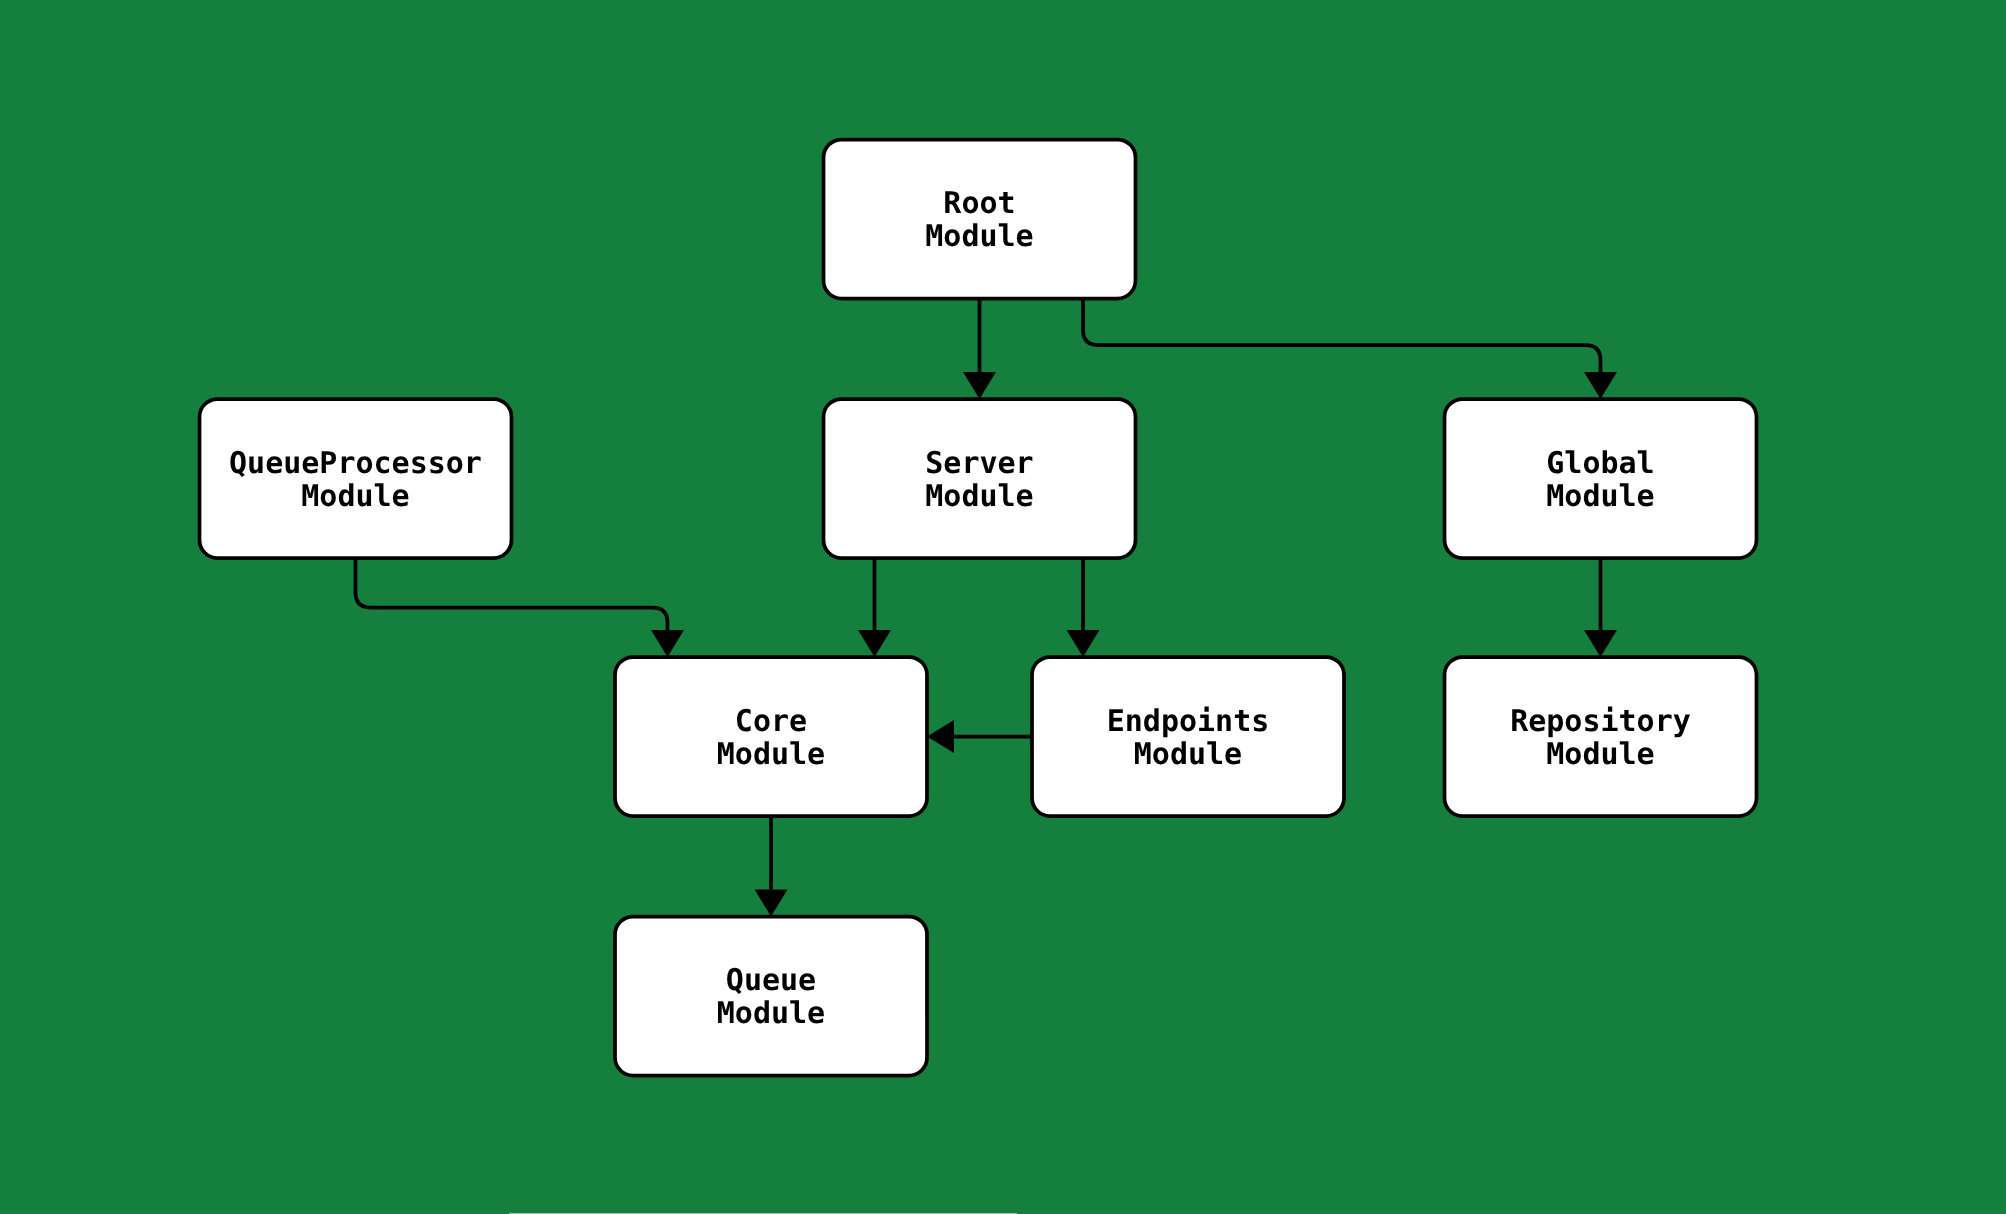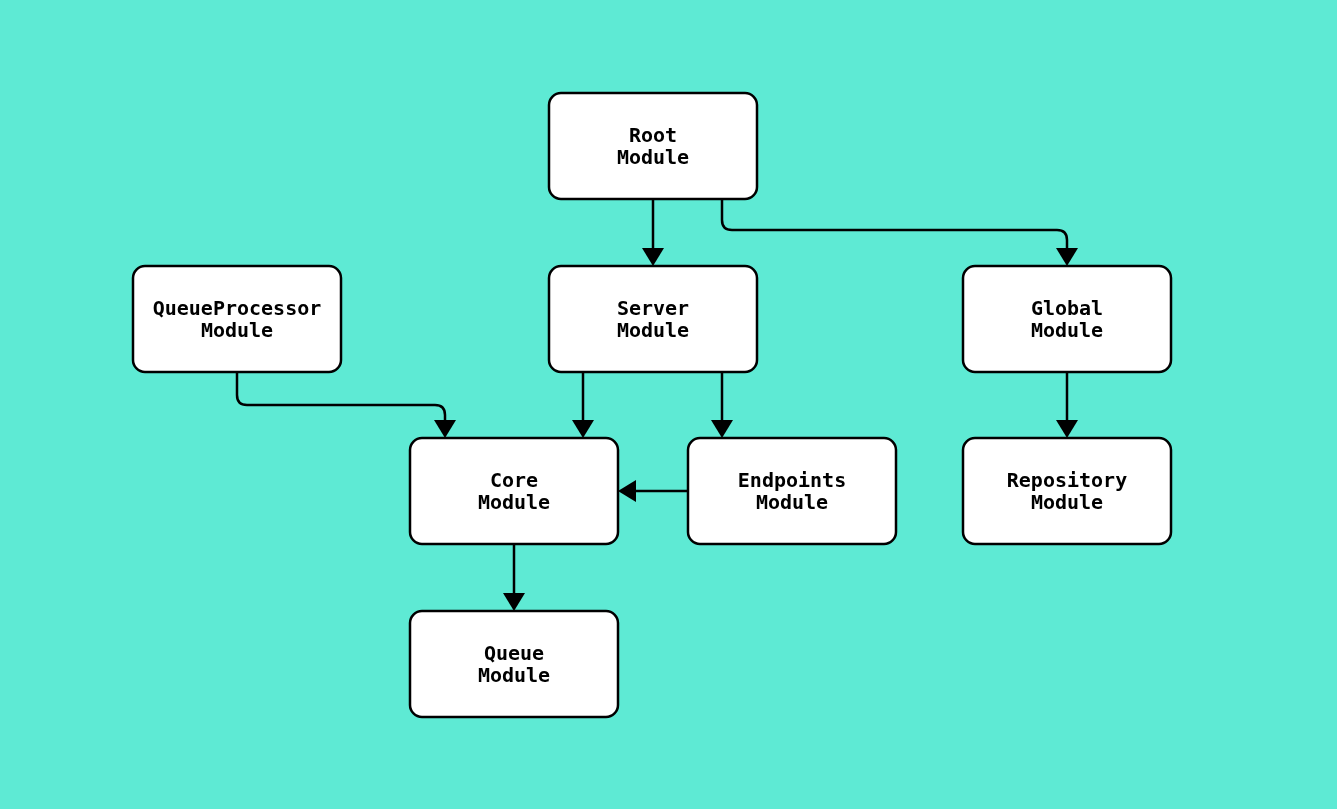--- a/index.html
+++ b/index.html
@@ -4,21 +4,21 @@
 <style>
   html, body {
     margin: 0;
     padding: 0;
     background: #ffffff;
   }
   .canvas {
     position: relative;
     width: 1337px;
     height: 809px;
-    background: #5eead4;
+    background: #15803d;
     overflow: hidden;
     font-family: "DejaVu Sans Mono", monospace;
     text-align: right;
   }
   svg.diagram {
     display: block;
     width: 1337px;
     height: 809px;
   }
   svg.diagram text {

